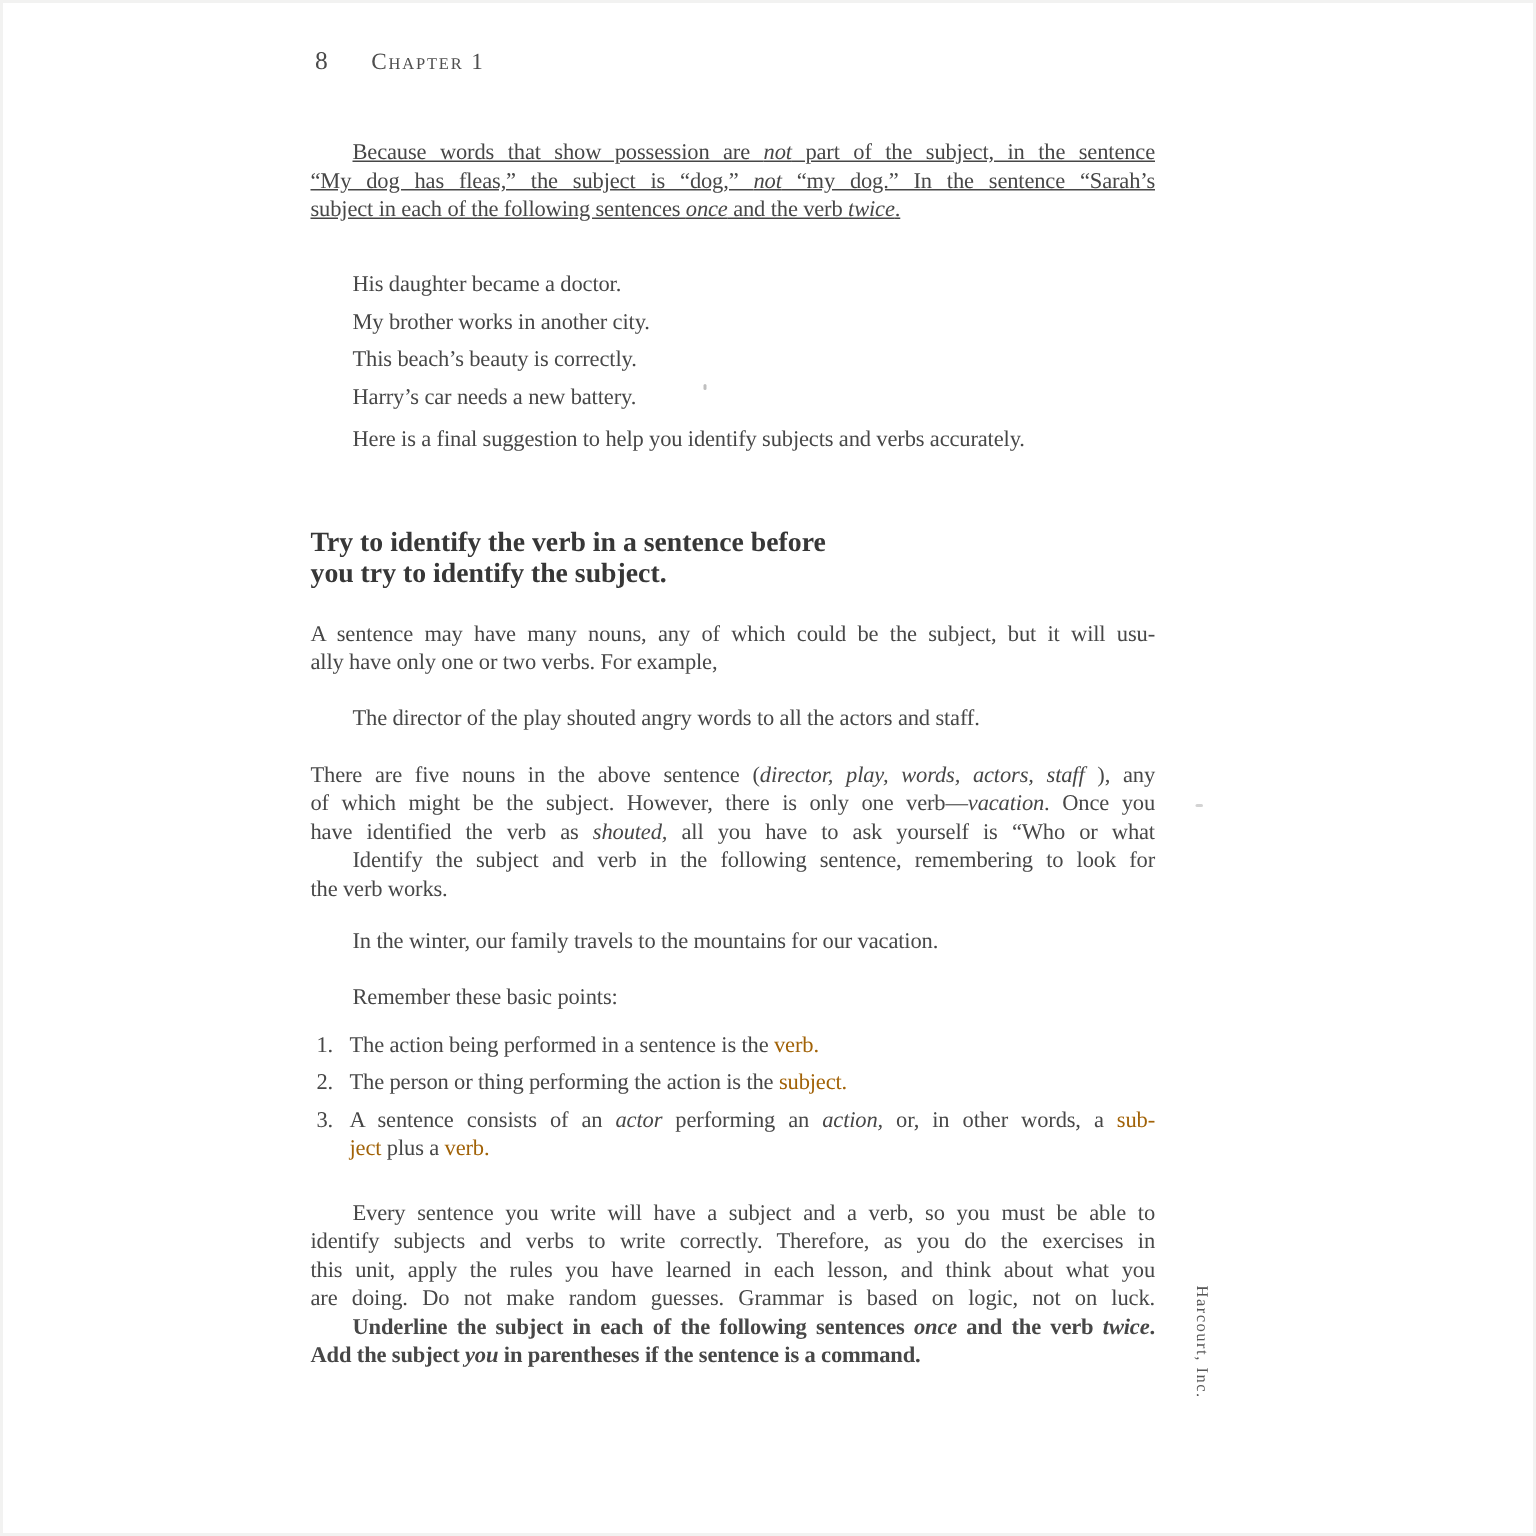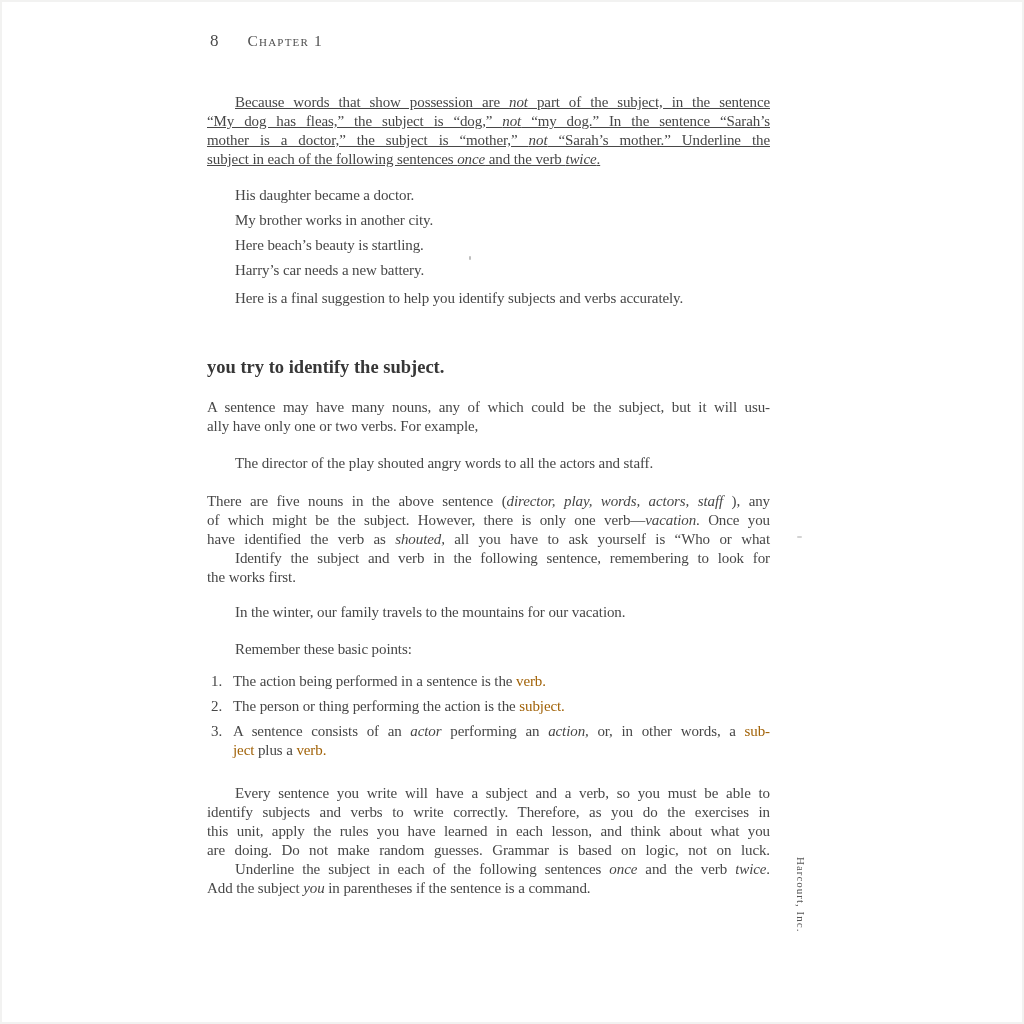--- a/index.html
+++ b/index.html
@@ -48,32 +48,32 @@
     font-size: 18.5px; line-height: 21px;
     color: #373737;
     letter-spacing: 0;
   }
   .li { position: relative; padding-left: 26px; margin-top: 6px; }
   .li:first-child { margin-top: 0; }
   .num { position: absolute; left: 4px; top: 0; }
   strong { font-weight: normal; color: #a16207; }
   
   .blk-0  { margin-top: 0; text-decoration: underline; }
-  .blk-1  { margin-top: 14px; font-family: Liberation Serif, serif; }
+  .blk-1  { margin-top: 28px; font-family: Liberation Serif, serif; }
   .blk-2  { margin-top: 6px; }
   .blk-3  { margin-top: 49px; }
   .blk-4  { margin-top: 20px; }
   .blk-5  { margin-top: 18px; }
   .blk-6  { margin-top: 19px; }
   .blk-7  { margin-top: 0; }
   .blk-8  { margin-top: 16px; }
   .blk-9  { margin-top: 18px; font-family: Liberation Serif, serif; }
   .blk-10 { margin-top: 13px; }
   .blk-11 { margin-top: 24px; }
-  .blk-12 { margin-top: 0; }
+  .blk-12 { margin-top: 0; font-weight: bold; }
   
   .publisher {
     position: absolute; left: 795px; top: 857px;
     writing-mode: vertical-rl;
     font-size: 11px;
     letter-spacing: 1px;
     color: #565656;
     white-space: nowrap;
   }
   
@@ -94,50 +94,50 @@
 <div class="page">
 
   <header class="page-header">
     <span class="pagenum">8</span><span class="chapter">Chapter 1</span>
   </header>
 
   <main class="content" id="content">
       <div class="block para-indent blk-0">
         <div class="line full indent">Because words that show possession are <em>not</em> part of the subject, in the sentence</div>
         <div class="line full">“My dog has fleas,” the subject is “dog,” <em>not</em> “my dog.” In the sentence “Sarah’s</div>
-        <div class="line full">mother is a doctor,” the subject is “mother,” <em>not</em> “Sarah’s mother.” Underline the</div>
         <div class="line">subject in each of the following sentences <em>once</em> and the verb <em>twice</em>.</div>
       </div>
       <div class="block sentence-group blk-1">
         <div class="sentence">His daughter became a doctor.</div>
         <div class="sentence">My brother works in another city.</div>
-        <div class="sentence">Here beach’s beauty is startling.</div>
+        <div class="sentence">This beach’s beauty is correctly.</div>
         <div class="sentence">Harry’s car needs a new battery.</div>
       </div>
       <div class="block para-indent blk-2">
         <div class="line indent">Here is a final suggestion to help you identify subjects and verbs accurately.</div>
       </div>
       <div class="block heading blk-3">
+        <div class="hline">Try to identify the verb in a sentence before</div>
         <div class="hline">you try to identify the subject.</div>
       </div>
       <div class="block para-flush blk-4">
         <div class="line full">A sentence may have many nouns, any of which could be the subject, but it will usu-</div>
         <div class="line">ally have only one or two verbs. For example,</div>
       </div>
       <div class="block example blk-5">
         <div class="line">The director of the play shouted angry words to all the actors and staff.</div>
       </div>
       <div class="block para-flush blk-6">
         <div class="line full">There are five nouns in the above sentence (<em>director, play, words, actors, staff</em> ), any</div>
         <div class="line full">of which might be the subject. However, there is only one verb—<em>vacation</em>. Once you</div>
         <div class="line full">have identified the verb as <em>shouted,</em> all you have to ask yourself is “Who or what</div>
       </div>
       <div class="block para-indent blk-7">
         <div class="line full indent">Identify the subject and verb in the following sentence, remembering to look for</div>
-        <div class="line">the works first.</div>
+        <div class="line">the verb works.</div>
       </div>
       <div class="block example blk-8">
         <div class="line">In the winter, our family travels to the mountains for our vacation.</div>
       </div>
       <div class="block para-indent blk-9">
         <div class="line indent">Remember these basic points:</div>
       </div>
       <div class="block numbered-list blk-10">
         <div class="li">
           <span class="num">1.</span>

